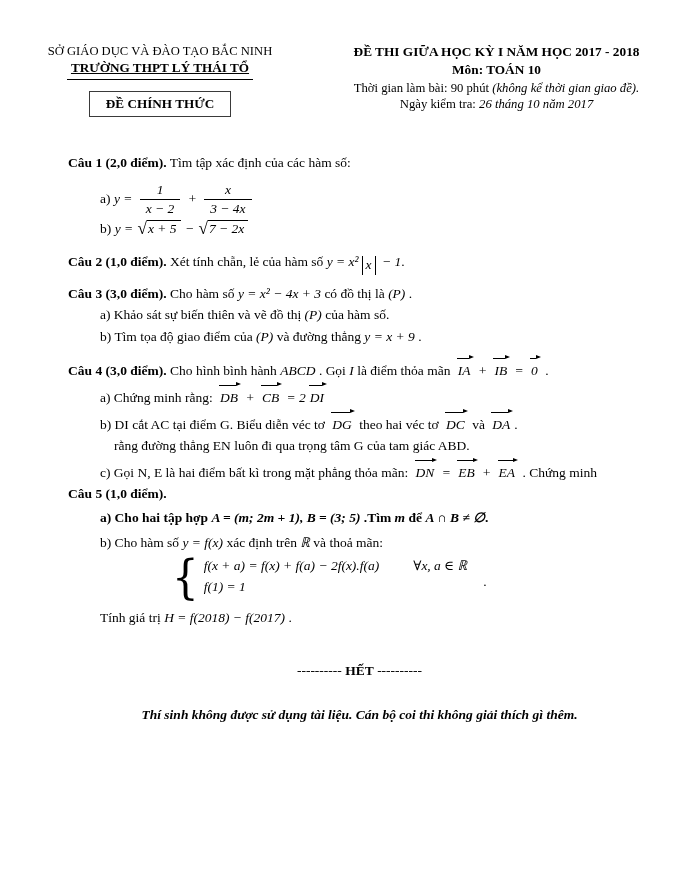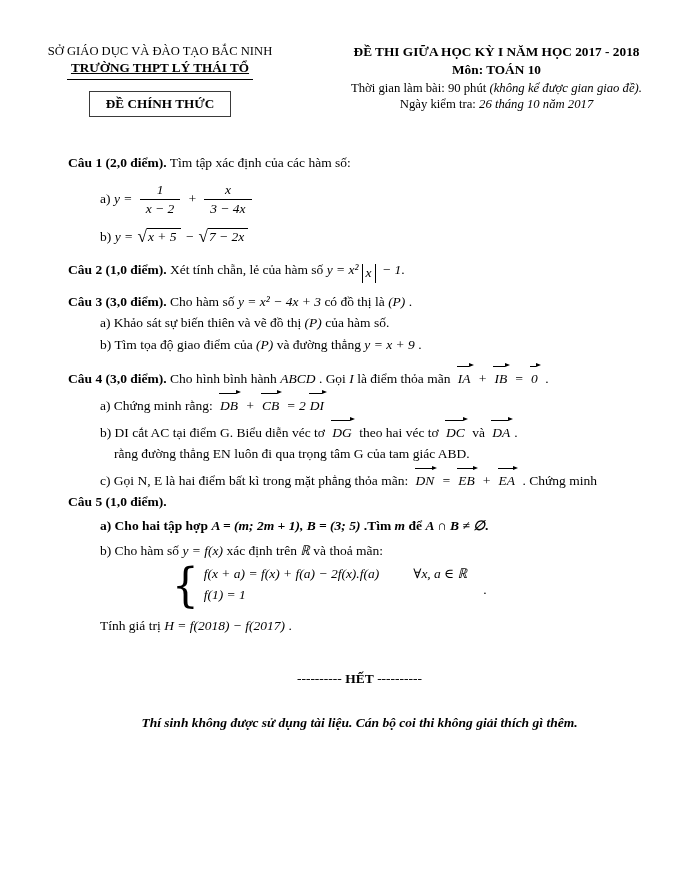--- a/index.html
+++ b/index.html
@@ -74,30 +74,30 @@
 
   <div class="header">
     <div class="h-left">
       <div class="l1">SỞ GIÁO DỤC VÀ ĐÀO TẠO BẮC NINH</div>
       <div><span class="l2">TRƯỜNG THPT LÝ THÁI TỔ</span></div>
       <div><span class="box">ĐỀ CHÍNH THỨC</span></div>
     </div>
     <div class="h-right">
       <div class="t1">ĐỀ THI GIỮA HỌC KỲ I NĂM HỌC 2017 - 2018</div>
       <div class="t2">Môn: TOÁN 10</div>
-      <div class="t3"><span>Thời gian làm bài: 90 phút </span><span class="it">(không kể được gian giao đề).</span></div>
+      <div class="t3"><span>Thời gian làm bài: 90 phút </span><span class="it">(không kể thời gian giao đề).</span></div>
       <div class="t4"><span>Ngày kiểm tra: </span><span class="it">26  tháng 10  năm 2017</span></div>
     </div>
   </div>
 
   <div class="content">
 
     <div class="line" style="margin-top:0;"><span class="t bold">Câu 1 (2,0 điểm).</span><span class="t"> Tìm tập xác định của các hàm số:</span></div>
     <div class="line sub fracline"><span class="t">a) </span><span class="m">y = </span><span class="frac"><span class="num">1</span><span class="den">x − 2</span></span><span class="m"> + </span><span class="frac"><span class="num">x</span><span class="den">3 − 4x</span></span></div>
-    <div class="line sub" style="margin-top:9px;"><span class="t">b) </span><span class="m">y = </span><span class="sqrt"><span class="rsign">√</span><span class="rad">x + 5</span></span><span class="m"> − </span><span class="sqrt"><span class="rsign">√</span><span class="rad">7 − 2x</span></span></div>
+    <div class="line sub" style="margin-top:1px;"><span class="t">b) </span><span class="m">y = </span><span class="sqrt"><span class="rsign">√</span><span class="rad">x + 5</span></span><span class="m"> − </span><span class="sqrt"><span class="rsign">√</span><span class="rad">7 − 2x</span></span></div>
 
     <div class="line" style="margin-top:14px;"><span class="t bold">Câu 2 (1,0 điểm).</span><span class="t"> Xét tính chẵn, lẻ của hàm số </span><span class="m">y = x²</span><span class="abs">x</span><span class="m"> − 1</span><span class="t">.</span></div>
 
     <div class="line" style="margin-top:9px;"><span class="t bold">Câu 3 (3,0 điểm).</span><span class="t"> Cho hàm số </span><span class="m">y = x² − 4x + 3</span><span class="t"> có đồ thị là </span><span class="m">(P)</span><span class="t"> .</span></div>
     <div class="line sub" style="margin-top:2px;"><span class="t">a)  Khảo sát sự biến thiên và vẽ đồ thị </span><span class="m">(P)</span><span class="t"> của hàm số.</span></div>
     <div class="line sub" style="margin-top:2px;"><span class="t">b)  Tìm tọa độ giao điểm của </span><span class="m">(P)</span><span class="t"> và đường thẳng </span><span class="m">y = x + 9</span><span class="t"> .</span></div>
 
     <div class="line has-vec" style="margin-top:8px;"><span class="t bold">Câu 4 (3,0 điểm).</span><span class="t">  Cho hình bình hành </span><span class="m">ABCD</span><span class="t"> . Gọi </span><span class="m">I</span><span class="t"> là điểm thỏa mãn </span><span class="vec"><span class="m">IA</span></span><span class="m"> + </span><span class="vec"><span class="m">IB</span></span><span class="m"> = </span><span class="vec"><span class="m">0</span></span><span class="t"> .</span></div>
     <div class="line sub has-vec" style="margin-top:1px;"><span class="t">a) Chứng minh rằng: </span><span class="vec"><span class="m">DB</span></span><span class="m"> + </span><span class="vec"><span class="m">CB</span></span><span class="m"> = 2</span><span class="vec"><span class="m">DI</span></span></div>
     <div class="line sub has-vec" style="margin-top:1px;"><span class="t">b) DI cắt AC tại điểm G. Biểu diễn véc tơ </span><span class="vec"><span class="m">DG</span></span><span class="t"> theo hai véc tơ </span><span class="vec"><span class="m">DC</span></span><span class="t"> và </span><span class="vec"><span class="m">DA</span></span><span class="t">.</span></div>

